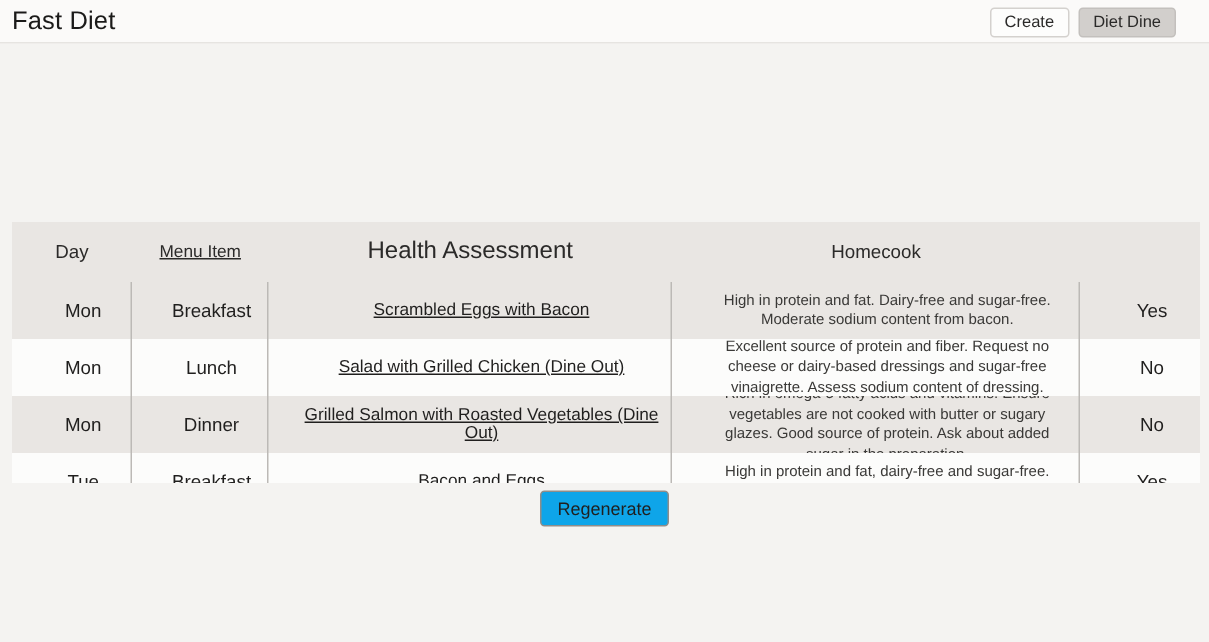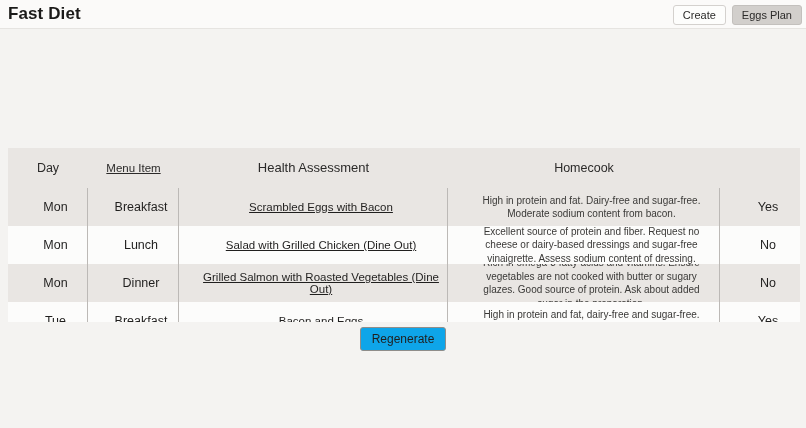--- a/index.html
+++ b/index.html
@@ -18,28 +18,28 @@
   .appbar {
     position: relative;
     height: 28px;
     background: #fbfaf9;
     border-bottom: 1px solid #e6e4e1;
     display: flex;
     align-items: center;
   }
   .app-title {
     font-size: 17px;
-    font-weight: 700;
+    font-weight: 400;
     letter-spacing: 0.1px;
     padding-left: 8px;
     color: #1b1a19;
   }
   .appbar-buttons {
     position: absolute;
-    right: 4px;
+    right: 22px;
     top: 5px;
     display: flex;
     gap: 6px;
   }
   .appbar-btn {
     font-family: "Liberation Sans", sans-serif;
     font-size: 11px;
     color: #2b2a29;
     padding: 3px 9px;
     border-radius: 3px;
@@ -121,31 +121,31 @@
     line-height: 14px;
   }
 </style>
 </head>
 <body>
 
 <div class="appbar">
   <div class="app-title">Fast Diet</div>
   <div class="appbar-buttons">
     <button class="appbar-btn">Create</button>
-    <button class="appbar-btn active">Eggs Plan</button>
+    <button class="appbar-btn active">Diet Dine</button>
   </div>
 </div>
 
 <div class="content-spacer"></div>
 
 <div class="table-viewport">
   <div class="grid-row header">
     <div class="cell c-day">Day</div>
     <div class="cell c-menu">Menu Item</div>
-    <div class="cell c-health" style="font-size:13px;color:#2b2a29;">Health Assessment</div>
+    <div class="cell c-health" style="font-size:16px;color:#2b2a29;">Health Assessment</div>
     <div class="cell c-homecook">Homecook</div>
   </div>
   <div id="table-body">
   <div class="grid-row data odd">
     <div class="cell c-day">Mon</div>
     <div class="cell c-meal">Breakfast</div>
     <div class="cell c-menu">Scrambled Eggs with Bacon</div>
     <div class="cell c-health">High in protein and fat. Dairy-free and sugar-free. Moderate sodium content from bacon.</div>
     <div class="cell c-homecook">Yes</div>
   </div>

